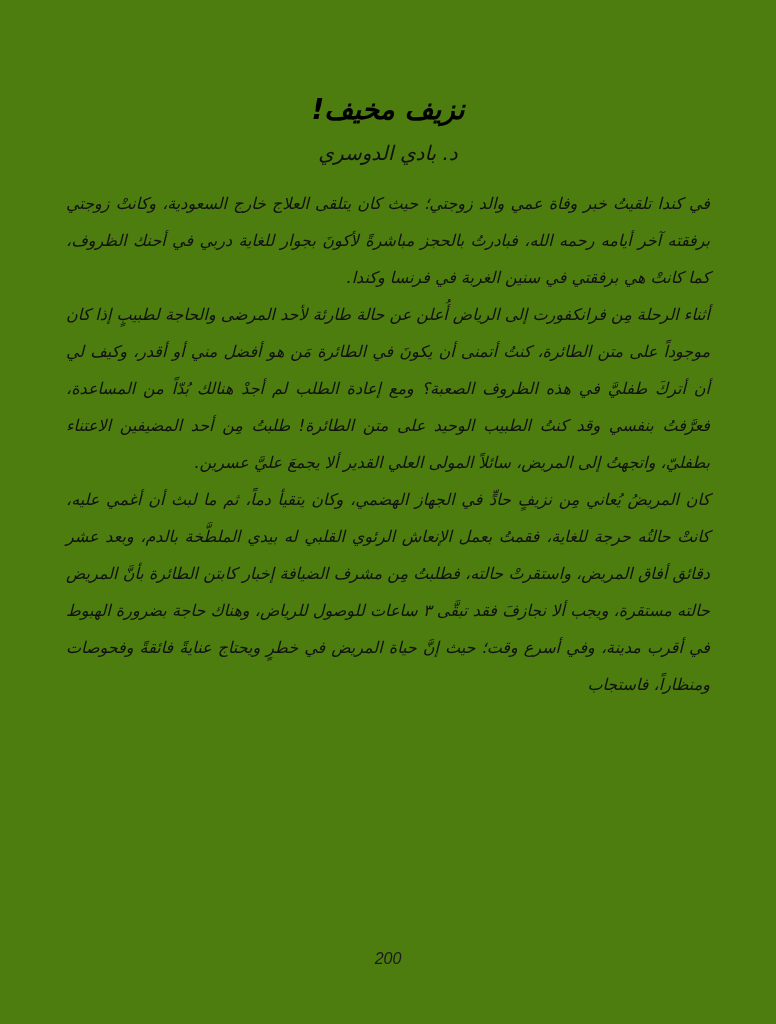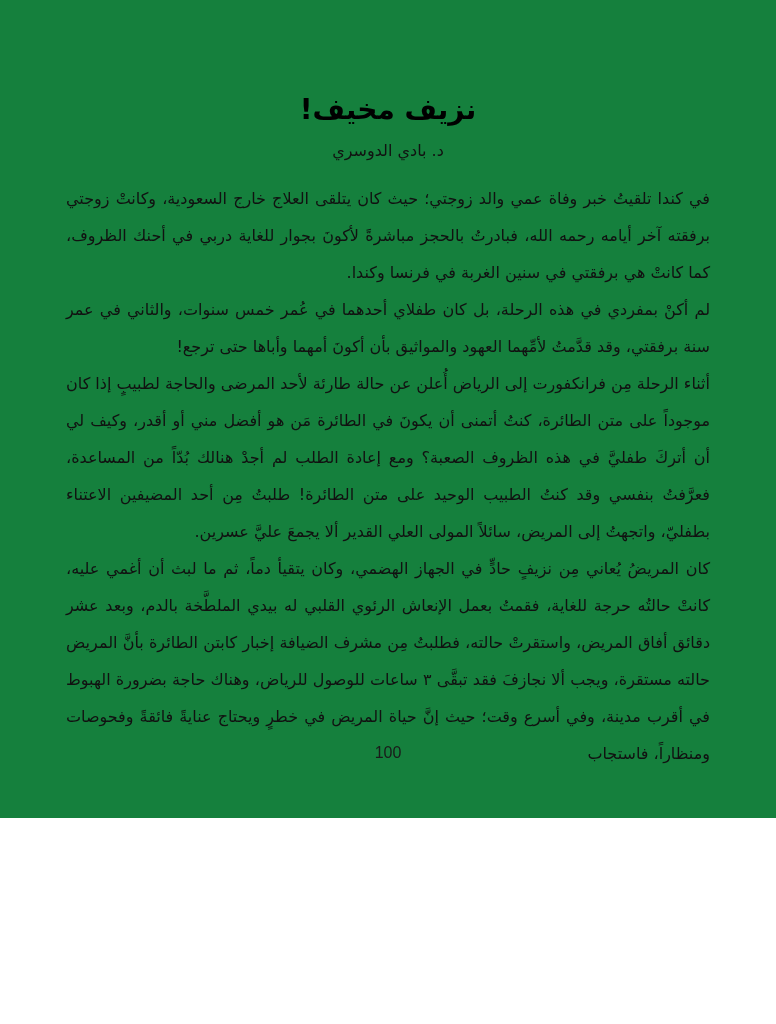--- a/index.html
+++ b/index.html
@@ -5,39 +5,40 @@
   * { margin: 0; padding: 0; box-sizing: border-box; }
   html, body {
     width: 776px;
     height: 1024px;
     background: #ffffff;
     overflow: hidden;
   }
   .page {
     position: relative;
     width: 776px;
-    height: 818px;
-    background: #15803d;
+    height: 1024px;
+    background: #4d7c0f;
     direction: rtl;
     font-family: "DejaVu Sans", sans-serif;
     color: #111111;
+    font-style: italic;
   }
   .title {
     padding-top: 92px;
     text-align: center;
     font-size: 28px;
     font-weight: bold;
     color: #000000;
     line-height: 1.25;
     font-family: "DejaVu Sans", sans-serif;
   }
   .author {
     margin-top: 14px;
     text-align: center;
-    font-size: 16px;
+    font-size: 20px;
     color: #111111;
   }
   .body-text {
     width: 644px;
     margin: 20px auto 0 auto;
   }
   .body-text p {
     font-size: 16px;
     line-height: 37px;
     text-align: justify;
@@ -60,20 +61,19 @@
 <body>
 
 <div class="page">
 
   <h1 class="title">نزيف مخيف!</h1>
 
   <div class="author">د. بادي الدوسري</div>
 
   <div class="body-text">
     <p>في كندا تلقيتُ خبر وفاة عمي والد زوجتي؛ حيث كان يتلقى العلاج خارج السعودية، وكانتْ زوجتي برفقته آخر أيامه رحمه الله، فبادرتُ بالحجز مباشرةً لأكونَ بجوار للغاية دربي في أحنك الظروف، كما كانتْ هي برفقتي في سنين الغربة في فرنسا وكندا.</p>
-    <p>لم أكنْ بمفردي في هذه الرحلة، بل كان طفلاي أحدهما في عُمر خمس سنوات، والثاني في عمر سنة برفقتي، وقد قدَّمتُ لأمِّهما العهود والمواثيق بأن أكونَ أمهما وأباها حتى ترجع!</p>
     <p>أثناء الرحلة مِن فرانكفورت إلى الرياض أُعلن عن حالة طارئة لأحد المرضى والحاجة لطبيبٍ إذا كان موجوداً على متن الطائرة، كنتُ أتمنى أن يكونَ في الطائرة مَن هو أفضل مني أو أقدر، وكيف لي أن أتركَ طفليَّ في هذه الظروف الصعبة؟ ومع إعادة الطلب لم أجدْ هنالك بُدّاً من المساعدة، فعرَّفتُ بنفسي وقد كنتُ الطبيب الوحيد على متن الطائرة! طلبتُ مِن أحد المضيفين الاعتناء بطفليّ، واتجهتُ إلى المريض، سائلاً المولى العلي القدير ألا يجمعَ عليَّ عسرين.</p>
     <p>كان المريضُ يُعاني مِن نزيفٍ حادٍّ في الجهاز الهضمي، وكان يتقيأ دماً، ثم ما لبث أن أغمي عليه، كانتْ حالتُه حرجة للغاية، فقمتُ بعمل الإنعاش الرئوي القلبي له بيدي الملطَّخة بالدم، وبعد عشر دقائق أفاق المريض، واستقرتْ حالته، فطلبتُ مِن مشرف الضيافة إخبار كابتن الطائرة بأنَّ المريض حالته مستقرة، ويجب ألا نجازفَ فقد تبقَّى ٣ ساعات للوصول للرياض، وهناك حاجة بضرورة الهبوط في أقرب مدينة، وفي أسرع وقت؛ حيث إنَّ حياة المريض في خطرٍ ويحتاج عنايةً فائقةً وفحوصات ومنظاراً، فاستجاب</p>
   </div>
 
-  <div class="page-number">100</div>
+  <div class="page-number">200</div>
 
 </div>
 
 </body></html>

